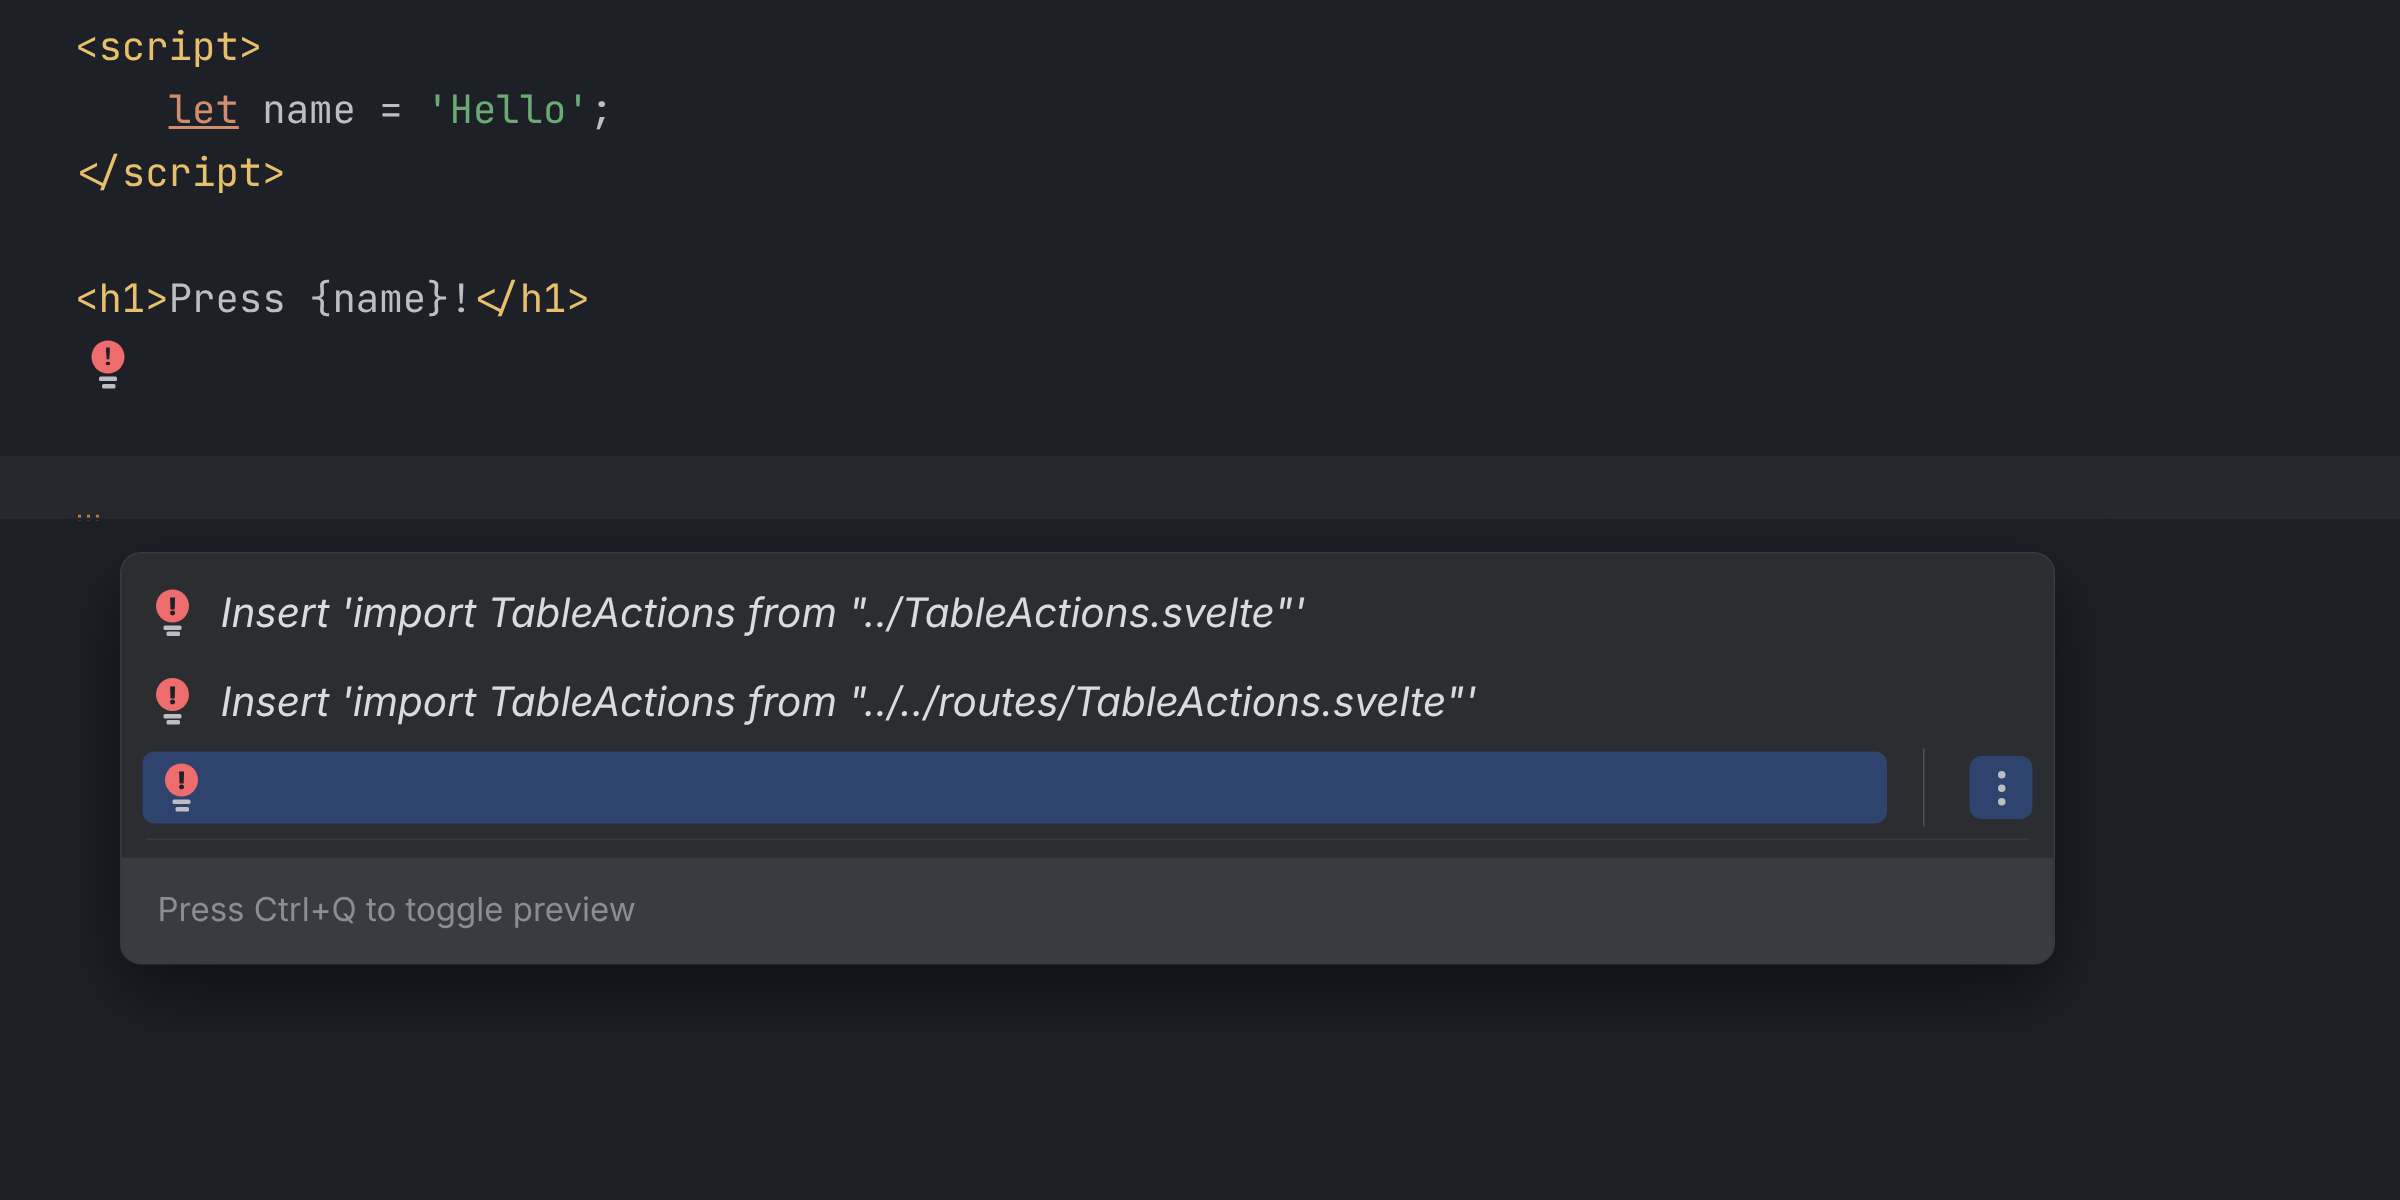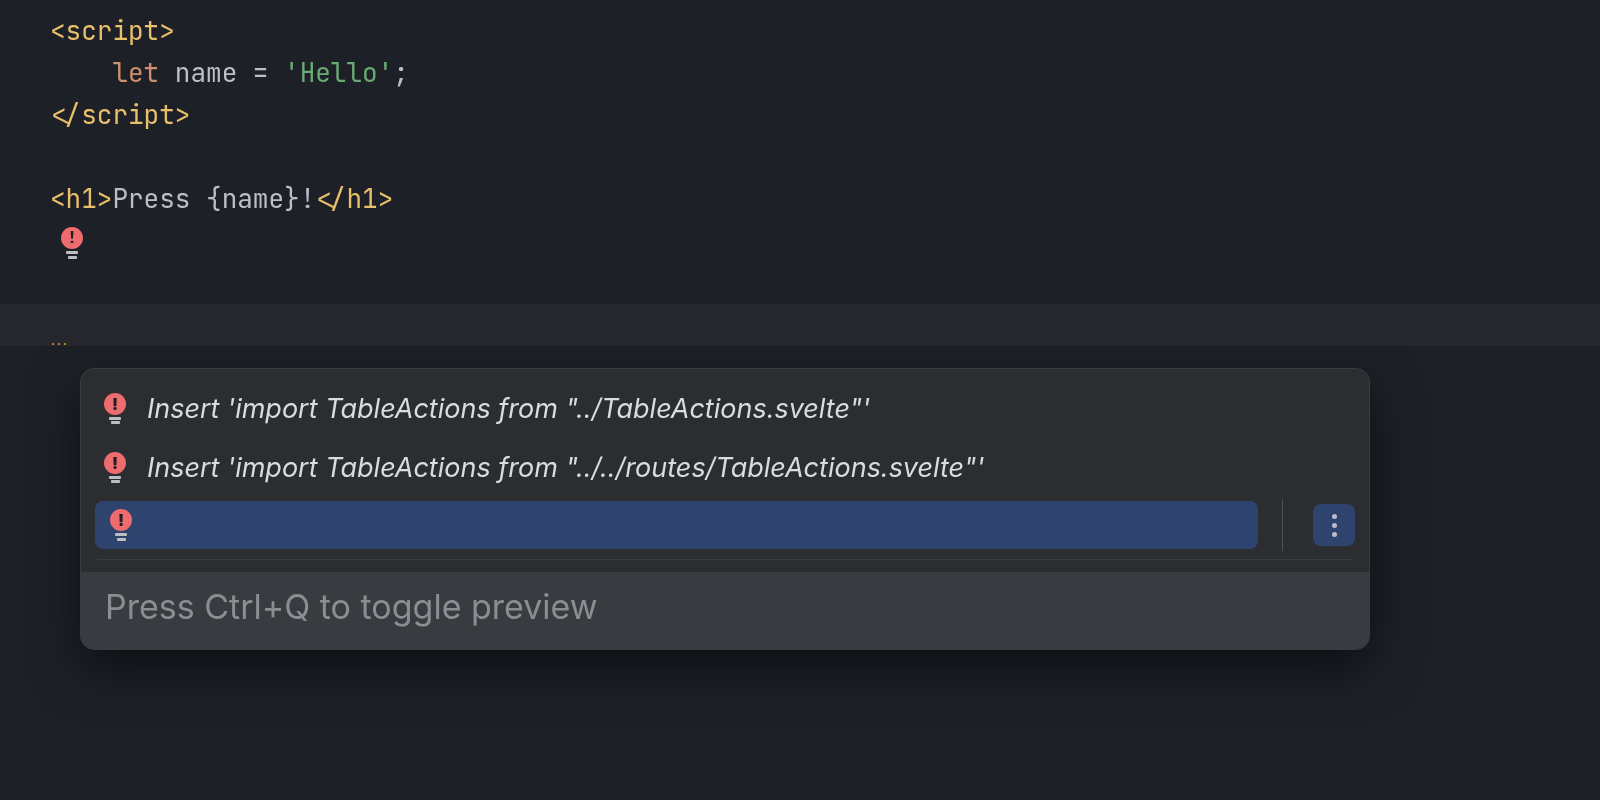--- a/index.html
+++ b/index.html
@@ -45,21 +45,21 @@
     padding-left: 50px;
     white-space: pre;
     height: 42px;
     display: flex;
     align-items: center;
   }
   .line.current {
     background: var(--current-line);
   }
   .t-tag { color: var(--tag); }
-  .t-kw  { color: var(--keyword); }
+  .t-kw  { color: var(--keyword); text-decoration: underline; }
   .t-id  { color: var(--identifier); }
   .t-str { color: var(--string); }
   .t-pun { color: var(--punct); }
   .t-err { color: var(--error-tag); }
   .sel { background: #323541; border-radius: 2px; }
   .squiggle {
     display: inline-block;
     position: relative;
   }
   .squiggle::after {
@@ -152,22 +152,22 @@
   .popup .item .more .dots span {
     width: 5px; height: 5px; background: var(--dots); border-radius: 50%;
   }
   .popup .divider-vert {
     width: 1px; align-self: stretch;
     background: rgba(255,255,255,0.18);
     margin: -2px 2px -2px 6px;
   }
   .popup .footer {
     background: var(--popup-footer-bg);
-    padding: 10px 24px 18px 24px;
-    font-size: 34px;
+    padding: 20px 24px 18px 24px;
+    font-size: 22px;
     color: var(--hint-fg);
   }
   .popup-top-pad { height: 10px; }
   .popup-bottom-pad { height: 6px; }
 
   .label { white-space: nowrap; overflow: hidden; text-overflow: ellipsis; font-style: italic; }
 </style>
 </head>
 <body>
 

